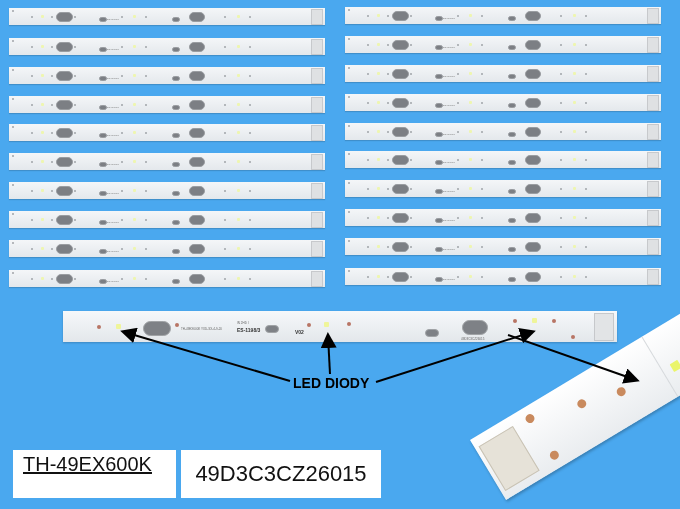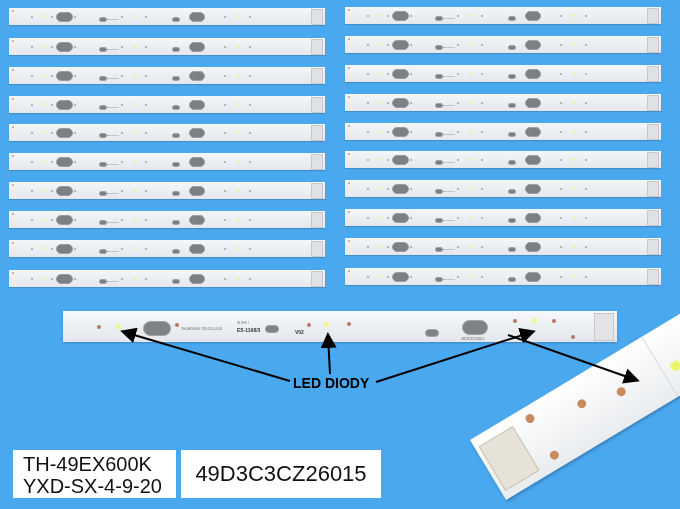--- a/index.html
+++ b/index.html
@@ -18,21 +18,21 @@
   .big-strip .lbl.small{font-size:3px;font-weight:normal;color:#666;}
   .big-strip .conn{position:absolute;right:3px;top:2px;width:18px;height:26px;background:#e2e4e6;border:1px solid #c6c8cb;}
   .closeup{position:absolute;left:470px;top:400px;width:290px;height:70px;background:linear-gradient(#ffffff,#e9ecef);transform-origin:0 0;transform:translate(0px,40px) rotate(-31deg);box-shadow:0 2px 3px rgba(0,0,0,0.25);}
   .closeup .led{position:absolute;width:9px;height:9px;background:#eaf56a;border-radius:1px;}
   .closeup .pad{position:absolute;width:9px;height:9px;background:#c98a5e;border-radius:5px;}
   .closeup .conn{position:absolute;left:4px;top:10px;width:38px;height:50px;background:#e6e2d8;border:1px solid #c8c2b4;}
   .closeup .divider{position:absolute;top:0;bottom:0;width:1px;background:#d6d9dc;}
   .led-label{position:absolute;left:293px;top:375px;font-size:14px;font-weight:bold;color:#000;white-space:nowrap;}
   .label-box{position:absolute;background:#fff;color:#111;}
   .box1{left:13px;top:450px;width:163px;height:48px;}
-  .box1 .line{display:block;font-size:20px;line-height:22px;padding-left:10px;}
+  .box1 .line{display:block;font-size:20px;line-height:22px;padding-left:10px;text-decoration:underline;}
   .box1 .line:first-child{margin-top:3px;}
   .box2{left:181px;top:450px;width:200px;height:48px;font-size:22px;display:flex;align-items:center;justify-content:center;}
   svg.arrows{position:absolute;left:0;top:0;width:680px;height:509px;pointer-events:none;}
 </style>
 </head>
 <body>
 
 <div id="left-col">
     <div class="strip" style="left: 9px; top: 8px;">
       <div class="dot" style="left: 3px; top: 2px;"></div>
@@ -461,15 +461,14 @@
   <line x1="290" y1="381" x2="124" y2="332" stroke="#000" stroke-width="2" marker-end="url(#ah)"></line>
   <line x1="330" y1="374" x2="328" y2="336" stroke="#000" stroke-width="2" marker-end="url(#ah)"></line>
   <line x1="376" y1="382" x2="532" y2="332" stroke="#000" stroke-width="2" marker-end="url(#ah)"></line>
   <line x1="508" y1="335" x2="636" y2="380" stroke="#000" stroke-width="2" marker-end="url(#ah)"></line>
 </svg>
 
 <div class="led-label">LED DIODY</div>
 
 <div class="label-box box1">
   <span class="line">TH-49EX600K</span>
-  <span class="line">YXD-SX-4-9-20</span>
 </div>
 <div class="label-box box2">49D3C3CZ26015</div>
 
 </body></html>

